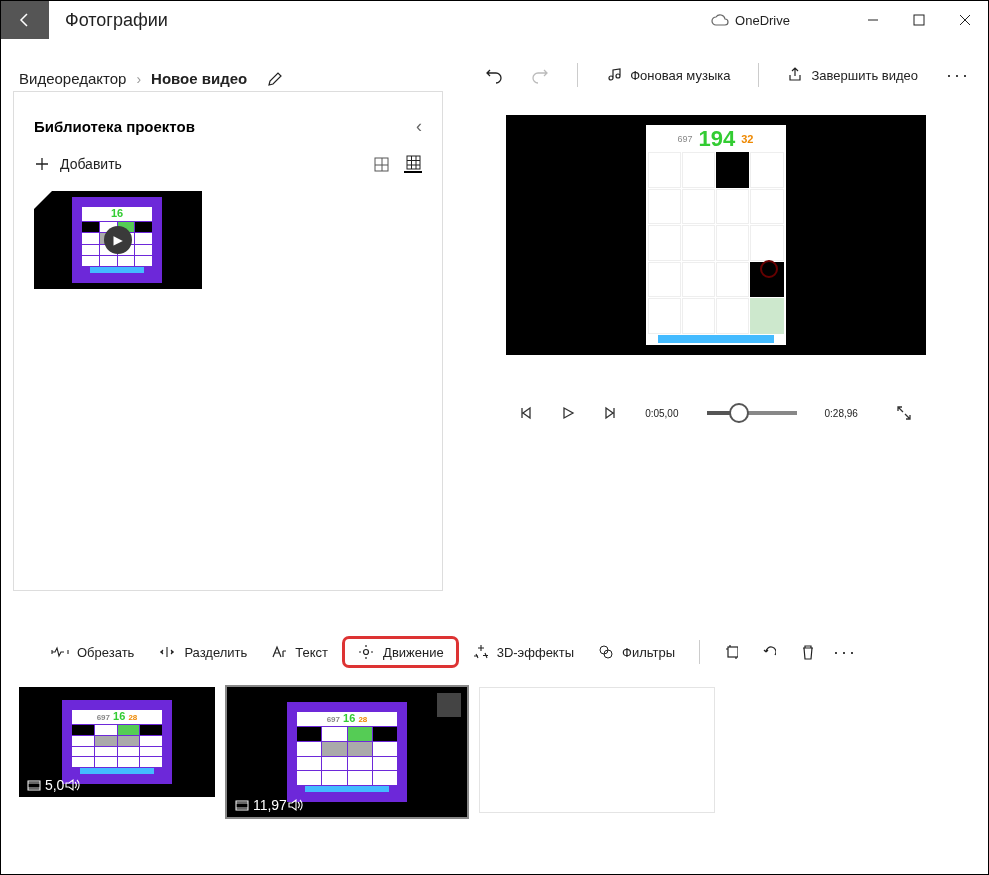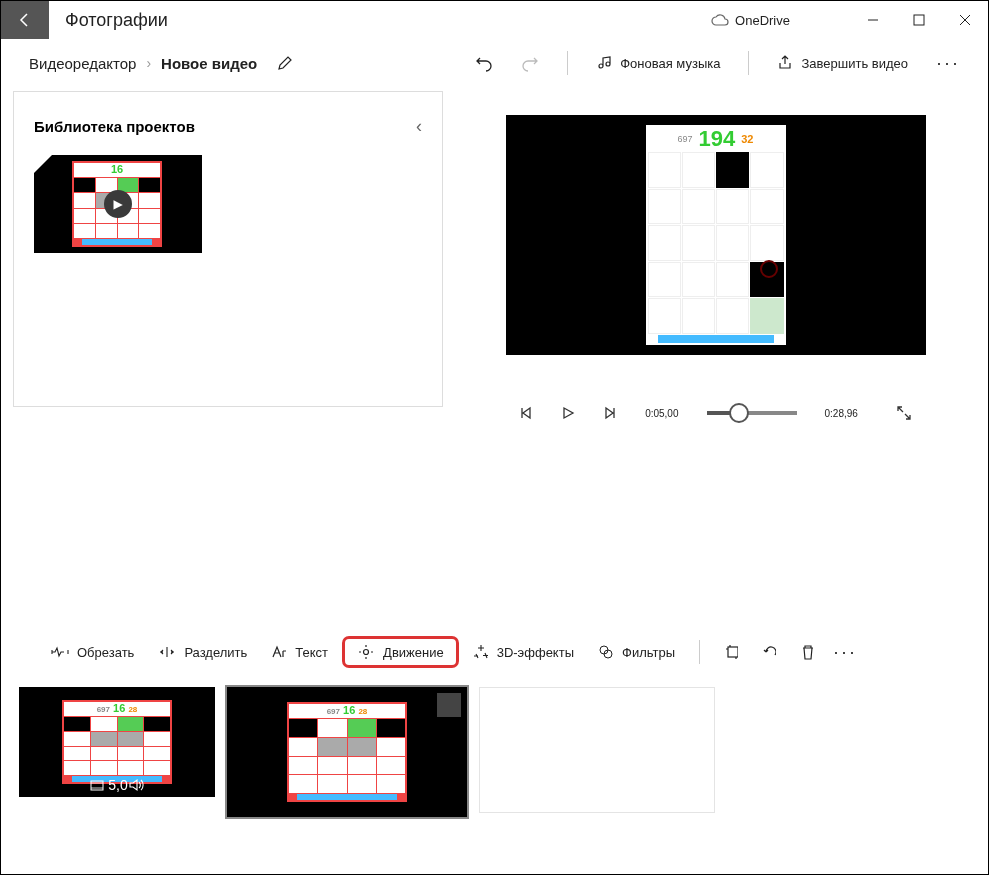--- a/index.html
+++ b/index.html
@@ -3,43 +3,43 @@
 <meta charset="utf-8">
 <style>
 *{box-sizing:border-box;margin:0;padding:0;font-family:"Segoe UI",Arial,sans-serif}
 body{background:#fff;width:989px;height:875px;position:relative;border:1px solid #000;overflow:hidden}
 .titlebar{height:38px;display:flex;align-items:center;background:#fff}
 .back-btn{width:48px;height:38px;background:#555;color:#fff;display:flex;align-items:center;justify-content:center;font-size:16px}
 .app-title{margin-left:16px;font-size:18px;color:#222}
 .titlebar-right{margin-left:auto;display:flex;align-items:center;height:100%}
 .onedrive{display:flex;align-items:center;gap:6px;font-size:13px;color:#222;margin-right:60px}
 .win-btn{width:46px;height:38px;display:flex;align-items:center;justify-content:center;font-size:14px;color:#222}
-.toolbar{height:48px;display:flex;align-items:center;padding:0 28px;gap:20px}
+.toolbar{height:48px;display:flex;align-items:flex-end;padding:0 18px;gap:20px}
 .breadcrumb{display:flex;align-items:center;gap:10px;font-size:15px;color:#222}
 .bc-chevron{color:#999;font-size:14px}
 .bc-current{font-weight:700}
 .pencil{margin-left:10px;font-size:15px;color:#222}
 .toolbar-right{margin-left:auto;display:flex;align-items:center;gap:28px}
 .tb-btn{display:flex;align-items:center;gap:8px;font-size:13px;color:#222;background:none;border:none}
 .tb-btn.disabled{color:#bbb}
 .divider{width:1px;height:24px;background:#ccc}
 .main{display:flex;height:530px}
-.panel{width:430px;background:#fff;border:1px solid #ddd;margin:4px 0 0 12px;height:316px;padding:24px 20px}
+.panel{width:430px;background:#fff;border:1px solid #ddd;margin:4px 0 0 12px;height:500px;padding:24px 20px}
 .panel-head{display:flex;align-items:center;margin-bottom:18px}
 .panel-title{font-weight:600;font-size:15px}
 .panel-collapse{margin-left:auto;color:#666;font-size:18px}
 .add-row{display:flex;align-items:center;margin-bottom:18px}
 .add-btn{display:flex;align-items:center;gap:10px;font-size:14px;color:#222;background:none;border:none}
 .view-btns{margin-left:auto;display:flex;gap:14px}
 .view-btn{width:18px;height:18px;display:flex;align-items:center;justify-content:center;font-size:16px;color:#555}
 .view-btn.active{border-bottom:2px solid #000;padding-bottom:2px}
 .lib-thumb{width:168px;height:98px;background:#000;position:relative;display:flex;align-items:center;justify-content:center}
 .lib-fold{position:absolute;left:0;top:0;width:0;height:0;border-style:solid;border-width:18px 18px 0 0;border-color:#fff transparent transparent transparent}
 .lib-play{width:28px;height:28px;border-radius:50%;background:#3a3a3a;color:#fff;display:flex;align-items:center;justify-content:center;font-size:12px;position:absolute;z-index:2}
-.tiles-mini{position:absolute;left:38px;top:6px;width:90px;height:86px;background:#ef4444;display:grid;grid-template-columns:repeat(4,1fr);grid-template-rows:14px repeat(4,1fr) 6px;gap:1px;padding:2px}
+.tiles-mini{position:absolute;left:38px;top:6px;width:90px;height:86px;background:#6d28d9;display:grid;grid-template-columns:repeat(4,1fr);grid-template-rows:14px repeat(4,1fr) 6px;gap:1px;padding:10px}
 .tiles-mini .hdr{grid-column:1/5;background:#fff;font-size:11px;color:#3c3;text-align:center;font-weight:bold}
 .tiles-mini .c{background:#fff}
 .tiles-mini .b{background:#000}
 .tiles-mini .g{background:#aaa}
 .tiles-mini .gr{background:#5c5}
 .tiles-mini .bar{grid-column:1/5;background:#4bf;margin:0 8px}
 .preview-area{flex:1;display:flex;flex-direction:column;align-items:center;padding-top:28px}
 .preview{width:420px;height:240px;background:#000;position:relative;display:flex;align-items:center;justify-content:center}
 .tiles-big{width:140px;height:220px;background:#fff;display:grid;grid-template-columns:repeat(4,1fr);grid-template-rows:24px repeat(5,1fr) 8px;gap:1px;padding:2px;position:relative}
 .tiles-big .hdr{grid-column:1/5;display:flex;align-items:center;justify-content:center;gap:6px;padding:0 4px}
@@ -62,21 +62,21 @@
 .clip-btn{display:flex;align-items:center;gap:8px;font-size:13px;color:#222;background:none;border:none;padding:6px 10px}
 .clip-btn.highlighted{border:3px solid #d33;border-radius:7px;padding:5px 12px}
 .clip-toolbar .spacer{width:18px}
 .clip-toolbar .divider{margin:0 10px}
 .icon-btn{width:34px;display:flex;justify-content:center}
 .timeline{display:flex;gap:12px;padding:10px 18px}
 .clip{background:#000;position:relative;display:flex;align-items:center;justify-content:center}
 .clip1{width:196px;height:110px}
 .clip2{width:240px;height:130px;outline:2px solid #888}
 .clip3{width:236px;height:126px;background:#fff;border:1px solid #e4e4e4}
-.clip-footer{position:absolute;left:0;right:0;bottom:0;height:24px;display:flex;align-items:center;justify-content:center;padding:0 8px;color:#fff;font-size:14px}
+.clip-footer{position:absolute;left:0;right:0;bottom:0;height:24px;display:flex;align-items:center;justify-content:flex-start;padding:0 8px;color:#fff;font-size:14px}
 .clip .stamp{position:absolute;right:6px;top:6px;width:24px;height:24px;background:#444}
 svg{display:block}
 </style>
 </head>
 <body>
 
 <div class="titlebar">
   <div class="back-btn">
     <svg width="16" height="16" viewBox="0 0 16 16">
         <path d="M10 2 4 8l6 6" stroke="#fff" stroke-width="1.5" fill="none"></path>
@@ -147,20 +147,42 @@
     <button class="tb-btn" style="font-size:18px;letter-spacing:2px">···</button>
   </div>
 </div>
 
 <div class="main">
 
   <div class="panel">
     <div class="panel-head">
       <div class="panel-title">Библиотека проектов</div>
       <div class="panel-collapse">‹</div>
+    </div>
+    <div class="add-row">
+      <button class="add-btn">
+        <svg width="16" height="16" viewBox="0 0 16 16">
+            <path d="M8 2v12M2 8h12" stroke="#222" stroke-width="1.3"></path>
+          </svg>
+        <span>Добавить</span>
+      </button>
+      <div class="view-btns">
+        <div class="view-btn">
+            <svg width="15" height="15">
+              <rect x="1" y="1" width="13" height="13" fill="none" stroke="#555"></rect>
+              <path d="M8 1v13M1 8h13" stroke="#555"></path>
+            </svg>
+          </div>
+        <div class="view-btn active">
+            <svg width="15" height="15">
+              <rect x="1" y="1" width="13" height="13" fill="none" stroke="#222"></rect>
+              <path d="M5.5 1v13M10 1v13M1 5.5h13M1 10h13" stroke="#222"></path>
+            </svg>
+          </div>
+      </div>
     </div>
     <div class="lib-thumb">
       <div class="lib-fold"></div>
       <div class="tiles-mini">
         <div class="hdr">16</div>
         <div class="b"></div>
           <div class="c"></div>
           <div class="gr"></div>
           <div class="b"></div>
         <div class="c"></div>
@@ -353,15 +375,26 @@
       <div class="c"></div>
         <div class="c"></div>
         <div class="c"></div>
         <div class="c"></div>
       <div class="c"></div>
         <div class="c"></div>
         <div class="c"></div>
         <div class="c"></div>
       <div class="bar"></div>
     </div>
+    <div class="clip-footer">
+      <span><svg width="14" height="11" style="display:inline;vertical-align:-1px">
+            <rect x="1" y="1" width="12" height="9" fill="none" stroke="#fff"></rect>
+            <path d="M1 3h12M1 8h12" stroke="#fff" stroke-width="0.8"></path>
+          </svg> <span>11,97</span></span>
+      <span>
+          <svg width="16" height="14">
+            <path d="M2 5v4h3l4 3V2L5 5zM11 4a4 4 0 010 6M13 2a7 7 0 010 10" fill="none" stroke="#fff" stroke-width="1.1"></path>
+          </svg>
+        </span>
+    </div>
   </div>
   <div class="clip clip3"></div>
 </div>
 
 </body></html>

